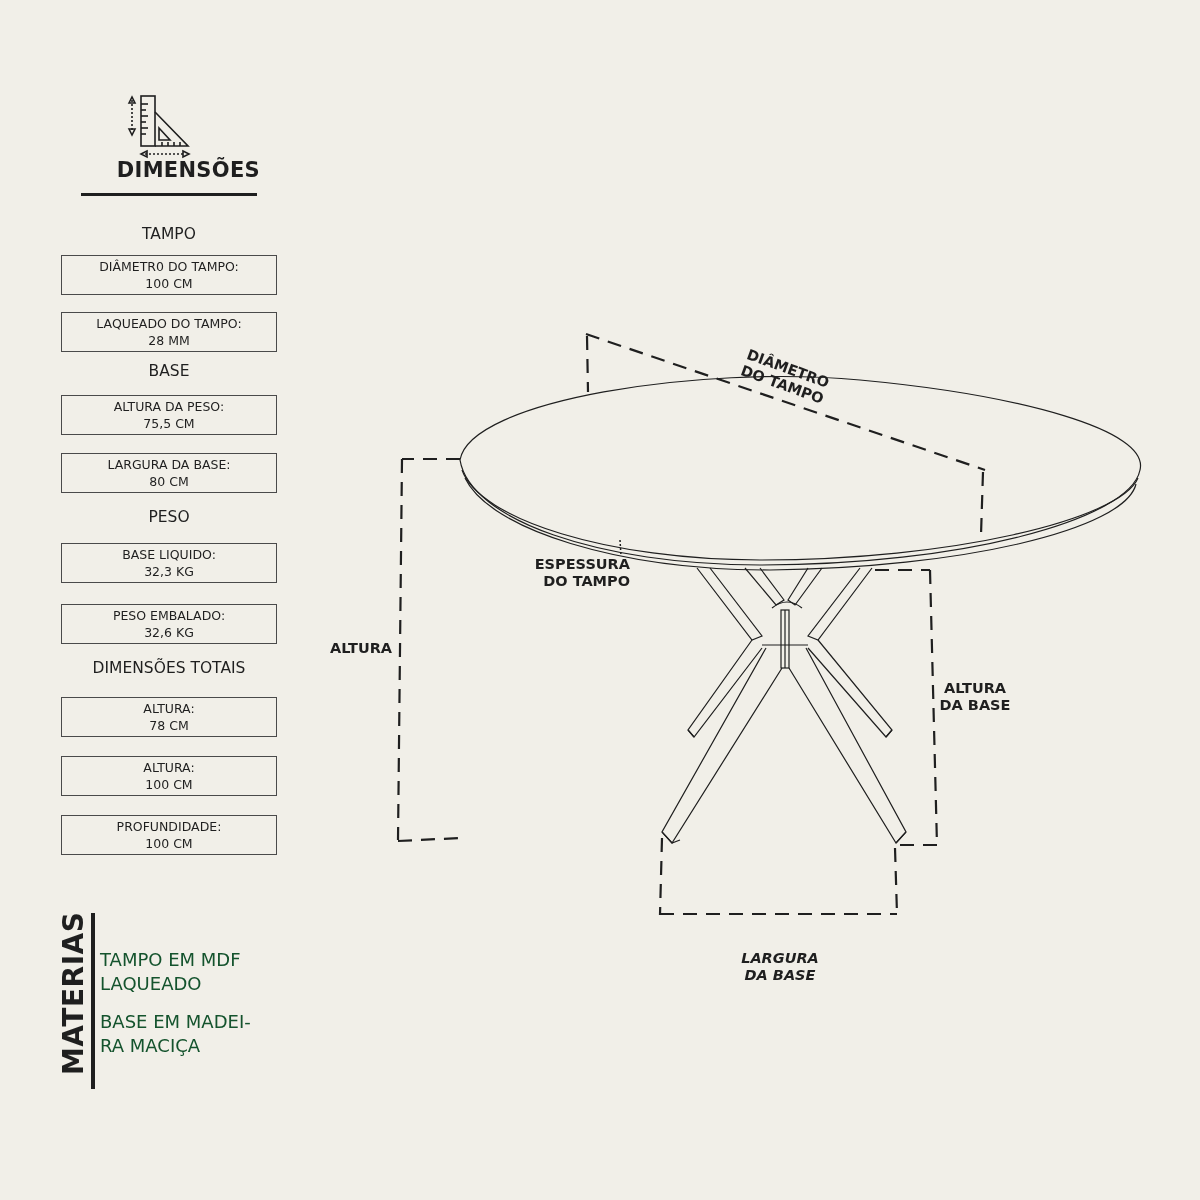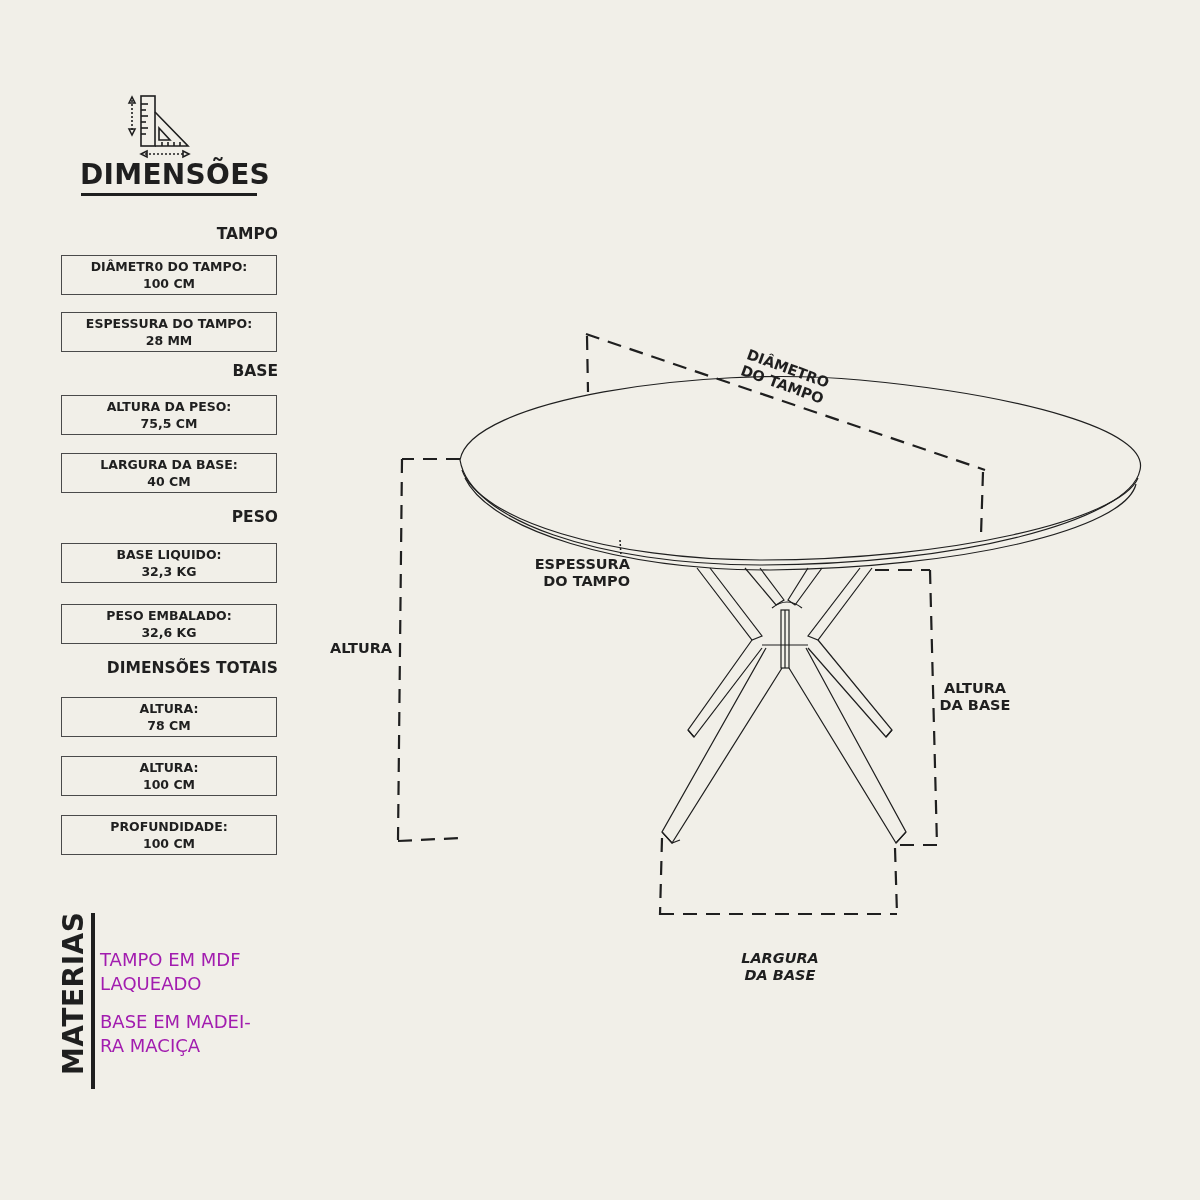--- a/index.html
+++ b/index.html
@@ -5,44 +5,44 @@
   html, body { margin: 0; padding: 0; }
   body {
     width: 1200px; height: 1200px; position: relative; overflow: hidden;
     background: #f1efe8;
     font-family: "DejaVu Sans", "Liberation Sans", sans-serif;
     color: #1f1f1f;
   }
   .abs { position: absolute; }
   .header-icon { left: 126px; top: 94px; width: 72px; height: 66px; }
   .title {
-    left: 80px; top: 158px; width: 180px; text-align: left;
-    font-weight: bold; font-size: 28px; letter-spacing: 0.3px;
+    left: 80px; top: 158px; width: 180px; text-align: right;
+    font-weight: bold; font-size: 21px; letter-spacing: 0.3px;
   }
   .title-rule { left: 81px; top: 193px; width: 176px; height: 3px; background: #1f1f1f; }
 
   .section-label {
-    position: absolute; left: 60px; width: 218px; text-align: right;
-    font-weight: bold; font-size: 15.5px;
+    position: absolute; left: 60px; width: 218px; text-align: center;
+    font-weight: normal; font-size: 15.5px;
   }
   .spec-box {
     position: absolute; left: 61px; width: 216px; height: 40px;
     border: 1.5px solid #4a4a4a; box-sizing: border-box;
-    text-align: center; font-size: 12.5px; line-height: 17px; padding-top: 2px; font-weight: bold;
+    text-align: center; font-size: 12.5px; line-height: 17px; padding-top: 2px;
   }
   .spec-box span { display: block; }
 
   .mat-vertical {
     left: 20px; top: 1000px; width: 150px; height: 30px;
     transform: rotate(-90deg); transform-origin: center;
     position: absolute; left: -3px; top: 985px;
     font-weight: bold; font-size: 28px; letter-spacing: 0.5px; text-align: center;
   }
   .mat-rule { left: 91px; top: 913px; width: 4px; height: 176px; background: #1f1f1f; }
-  .mat-item { position: absolute; left: 100px; font-size: 18px; line-height: 24px; color: #a21caf; }
+  .mat-item { position: absolute; left: 100px; font-size: 18px; line-height: 24px; color: #14532d; }
 
   .drawing { left: 0; top: 0; width: 1200px; height: 1200px; }
   .dim-label { position: absolute; font-weight: bold; font-size: 14.5px; text-align: center; line-height: 17px; }
 </style>
 </head>
 <body>
 
 <div class="abs header-icon">
   <svg width="72" height="66" viewBox="0 0 72 66">
     <g stroke="#1f1f1f" stroke-width="1.6" fill="none">
@@ -70,32 +70,32 @@
 </div>
 <div class="abs title">DIMENSÕES</div>
 <div class="abs title-rule"></div>
 
 <div class="section-label" style="top:225px">TAMPO</div>
 <div class="spec-box" style="top:255px">
   <span>DIÂMETR0 DO TAMPO:</span>
   <span>100 CM</span>
 </div>
 <div class="spec-box" style="top:312px">
-  <span>ESPESSURA DO TAMPO:</span>
+  <span>LAQUEADO DO TAMPO:</span>
   <span>28 MM</span>
 </div>
 
 <div class="section-label" style="top:362px">BASE</div>
 <div class="spec-box" style="top:395px">
   <span>ALTURA DA PESO:</span>
   <span>75,5 CM</span>
 </div>
 <div class="spec-box" style="top:453px">
   <span>LARGURA DA BASE:</span>
-  <span>40 CM</span>
+  <span>80 CM</span>
 </div>
 
 <div class="section-label" style="top:508px">PESO</div>
 <div class="spec-box" style="top:543px">
   <span>BASE LIQUIDO:</span>
   <span>32,3 KG</span>
 </div>
 <div class="spec-box" style="top:604px">
   <span>PESO EMBALADO:</span>
   <span>32,6 KG</span>

